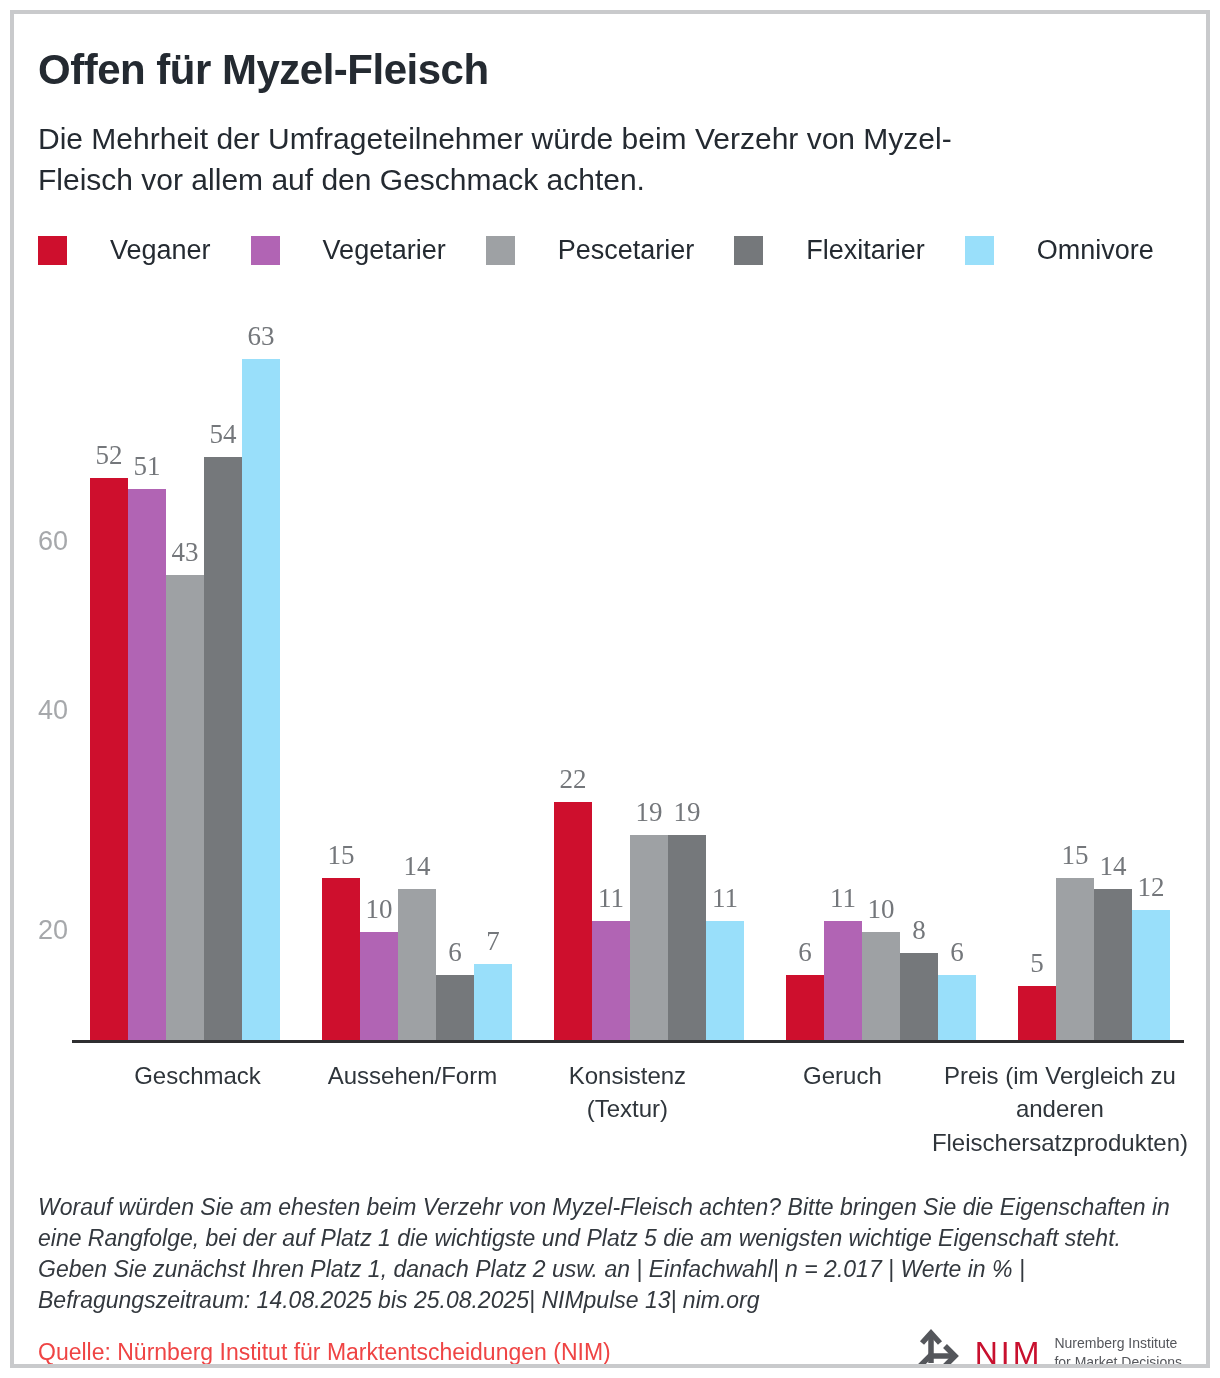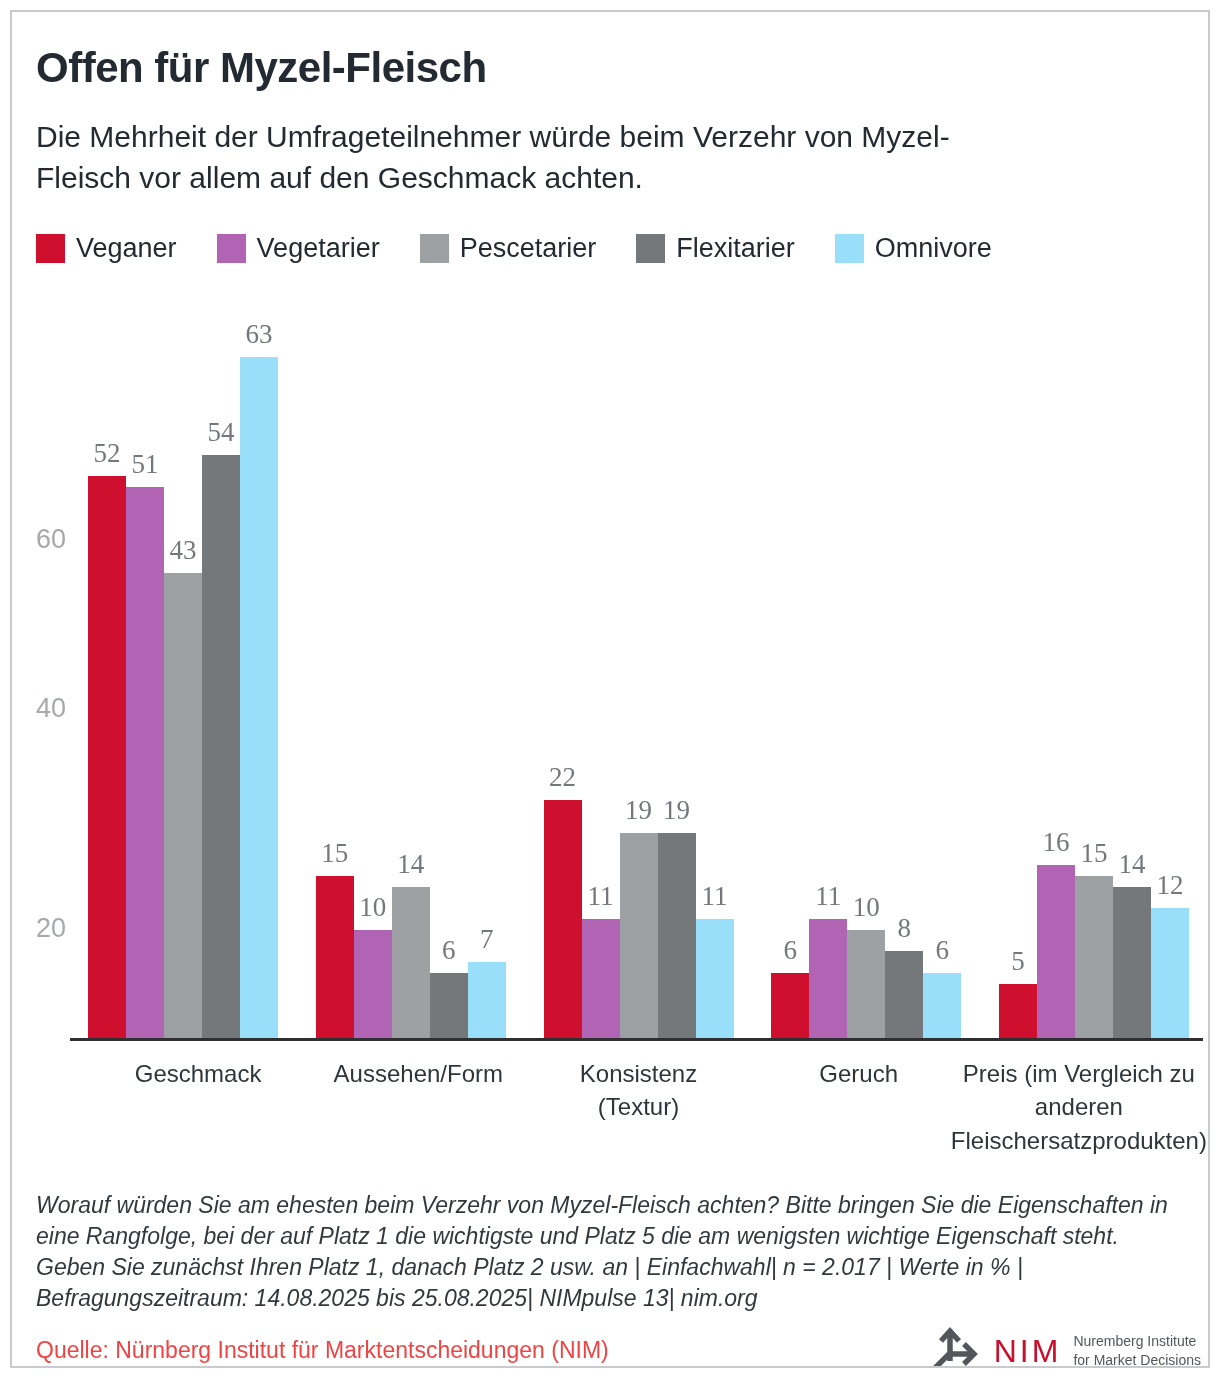--- a/index.html
+++ b/index.html
@@ -6,23 +6,23 @@
   body {
     width: 1220px; height: 1378px;
     background: #ffffff;
     font-family: "Liberation Sans", sans-serif;
     color: #272D35;
     position: relative;
   }
   .frame {
     position: absolute;
     left: 10px; top: 10px; right: 10px; bottom: 10px;
-    border: 2px solid #0f172a;
+    border: 4px solid #0f172a;
     box-sizing: border-box;
-    padding: 26px 7px 18px 24px;
+    padding: 26px 24px 18px 24px;
     overflow: hidden;
   }
   .title {
     font-size: 42px;
     font-weight: bold;
     letter-spacing: -0.5px;
     color: #242A31;
     margin: 6px 0 0 0;
   }
   .subtitle {
@@ -34,21 +34,21 @@
   }
   
   .legend {
     margin-top: 34px;
     display: flex;
     align-items: center;
     gap: 40px;
   }
   .legend-item { display: flex; align-items: center; gap: 11px; }
   .legend-swatch { width: 29px; height: 29px; flex: 0 0 auto; }
-  .legend-label { font-size: 27px; color: #242A31; }
+  .legend-label { font-size: 27px; color: #242A31; margin-left: 32px; }
 
   
   .chart {
     position: relative;
     margin: 46px 12px 0 52px; 
   }
   .y-ticks { position: absolute; left: -52px; bottom: 0; top: 0; width: 44px; }
   .y-tick {
     position: absolute;
     left: 0;
@@ -251,24 +251,20 @@
           </div>
           <div class="bar-col">
             <div class="bar-value">6</div>
             <div class="bar" style="height: 64.8px; background: rgb(153, 223, 250);"></div>
           </div>
         </div>
         <div class="bar-group">
           <div class="bar-col">
             <div class="bar-value">5</div>
             <div class="bar" style="height: 54px; background: rgb(206, 15, 45);"></div>
-          </div>
-          <div class="bar-col">
-            <div class="bar-value">16</div>
-            <div class="bar" style="height: 172.8px; background: rgb(177, 100, 180);"></div>
           </div>
           <div class="bar-col">
             <div class="bar-value">15</div>
             <div class="bar" style="height: 162px; background: rgb(158, 161, 164);"></div>
           </div>
           <div class="bar-col">
             <div class="bar-value">14</div>
             <div class="bar" style="height: 151.2px; background: rgb(117, 120, 123);"></div>
           </div>
           <div class="bar-col">

